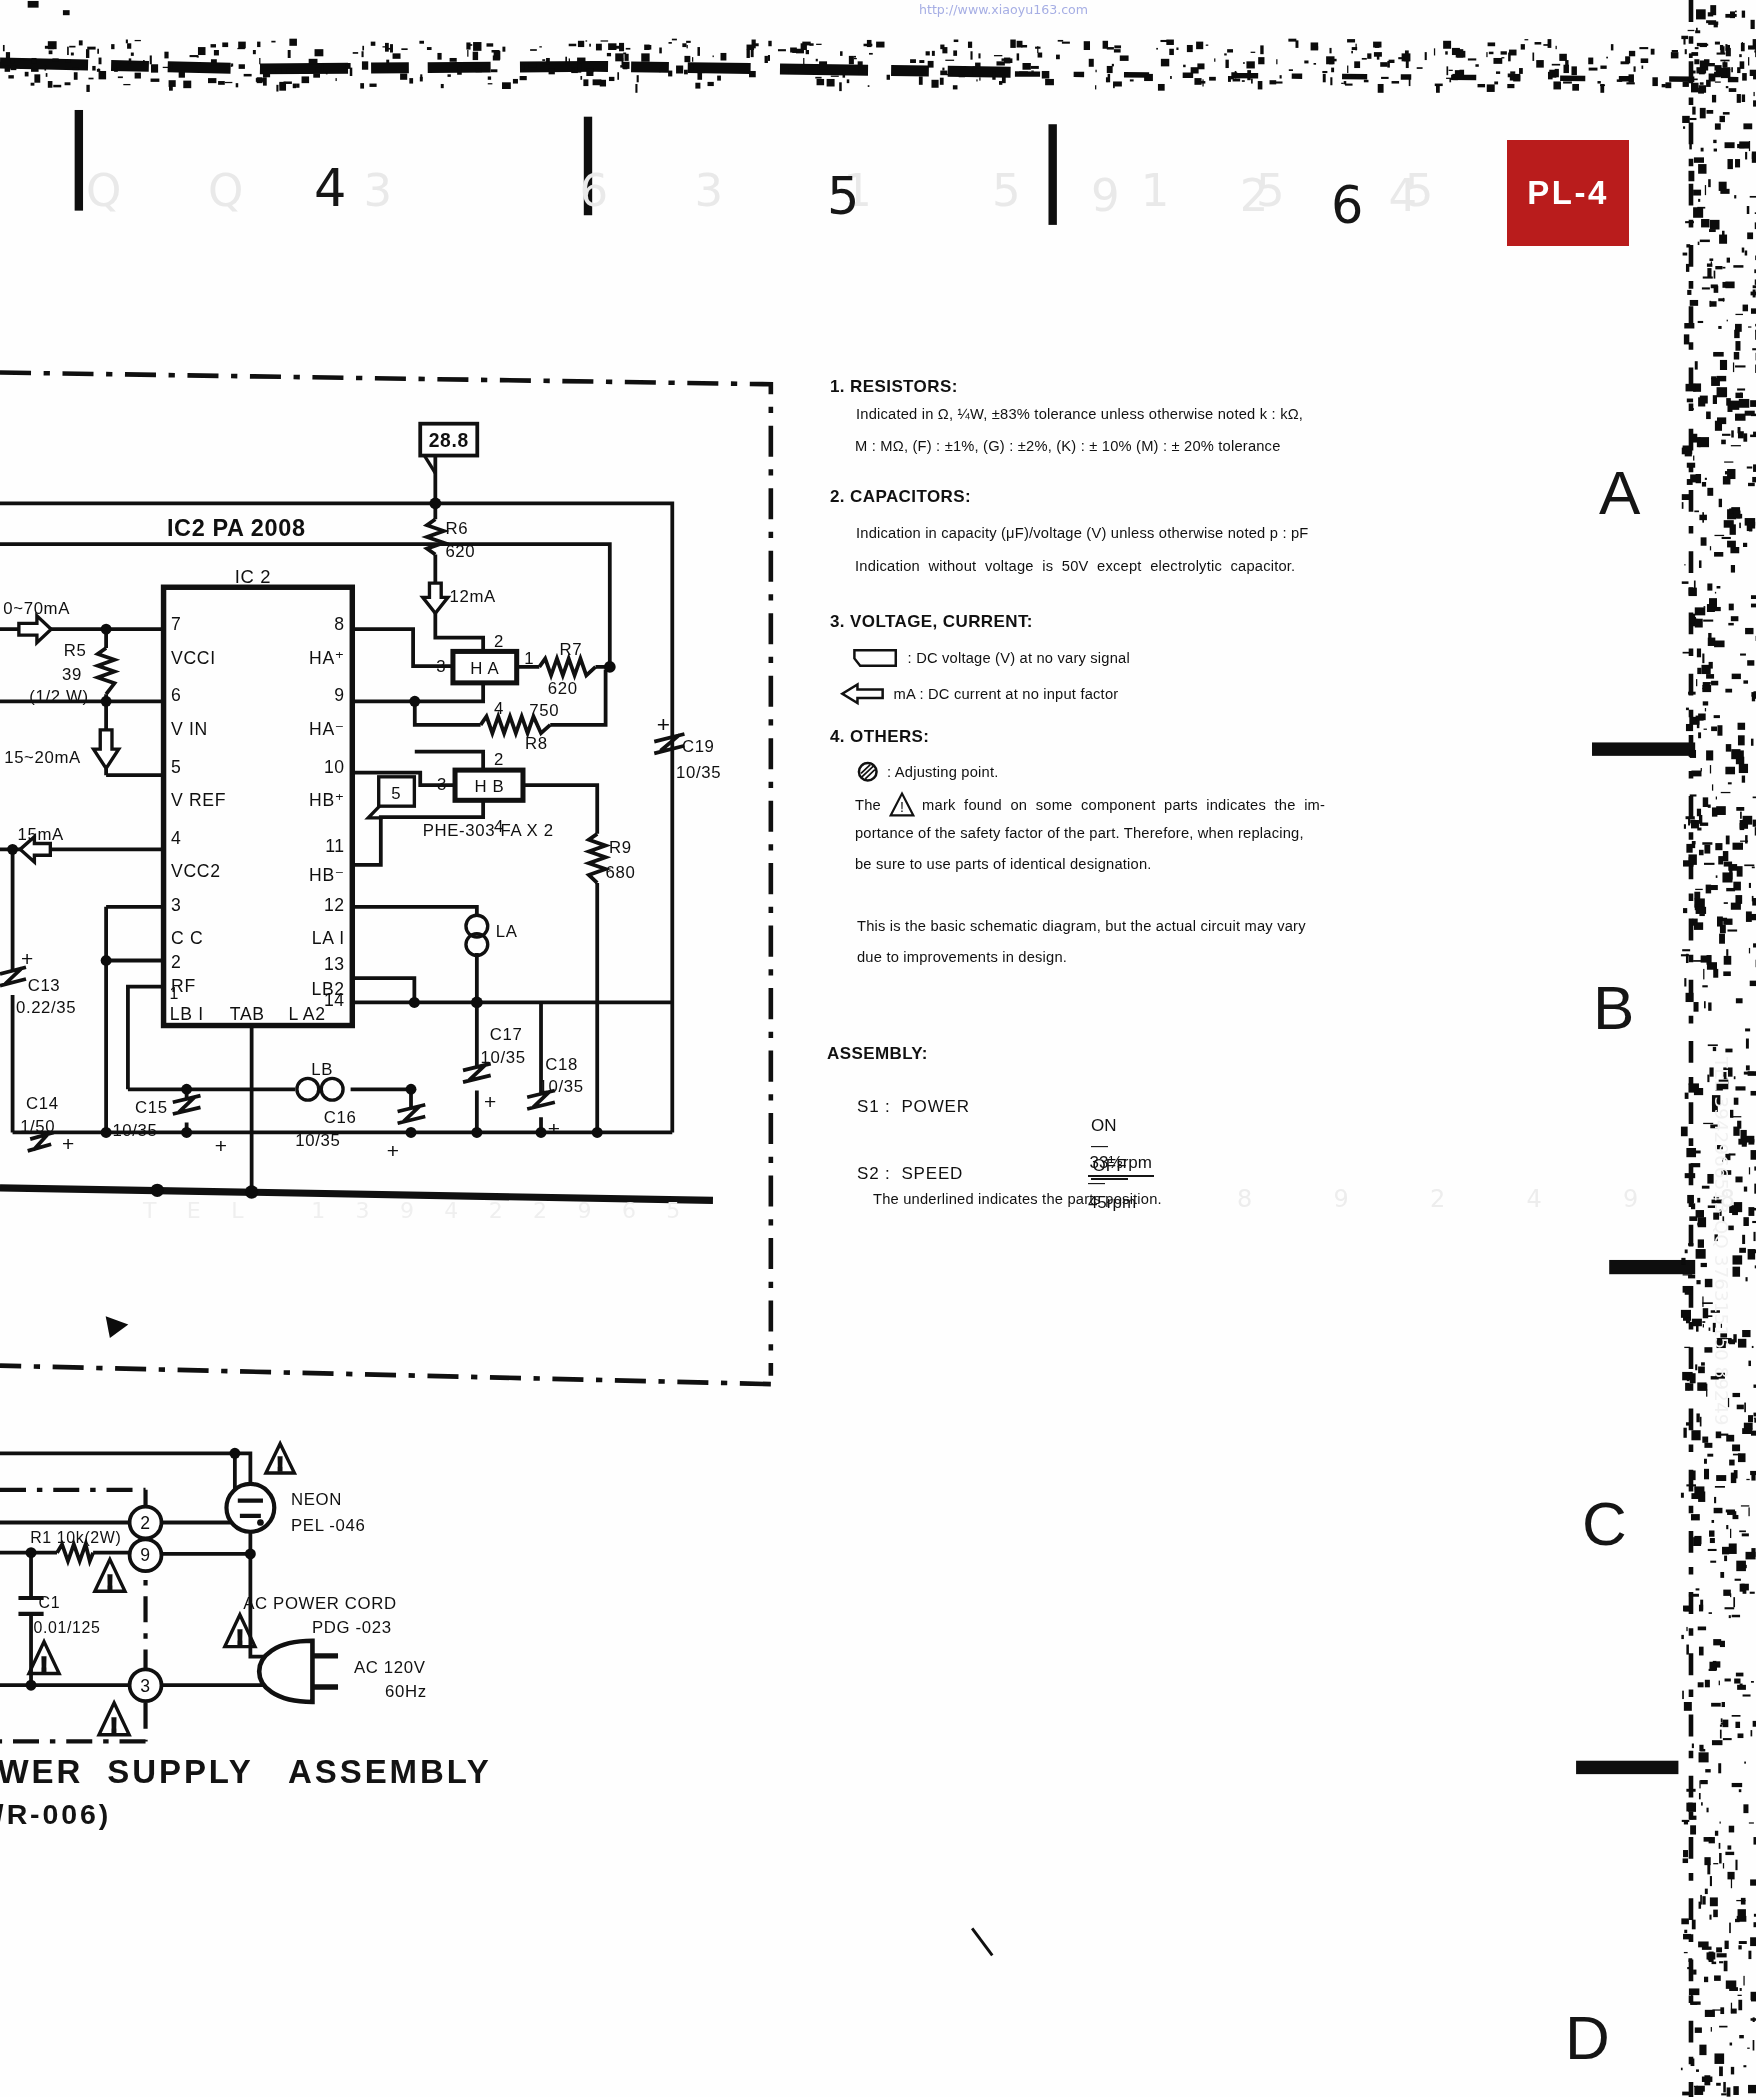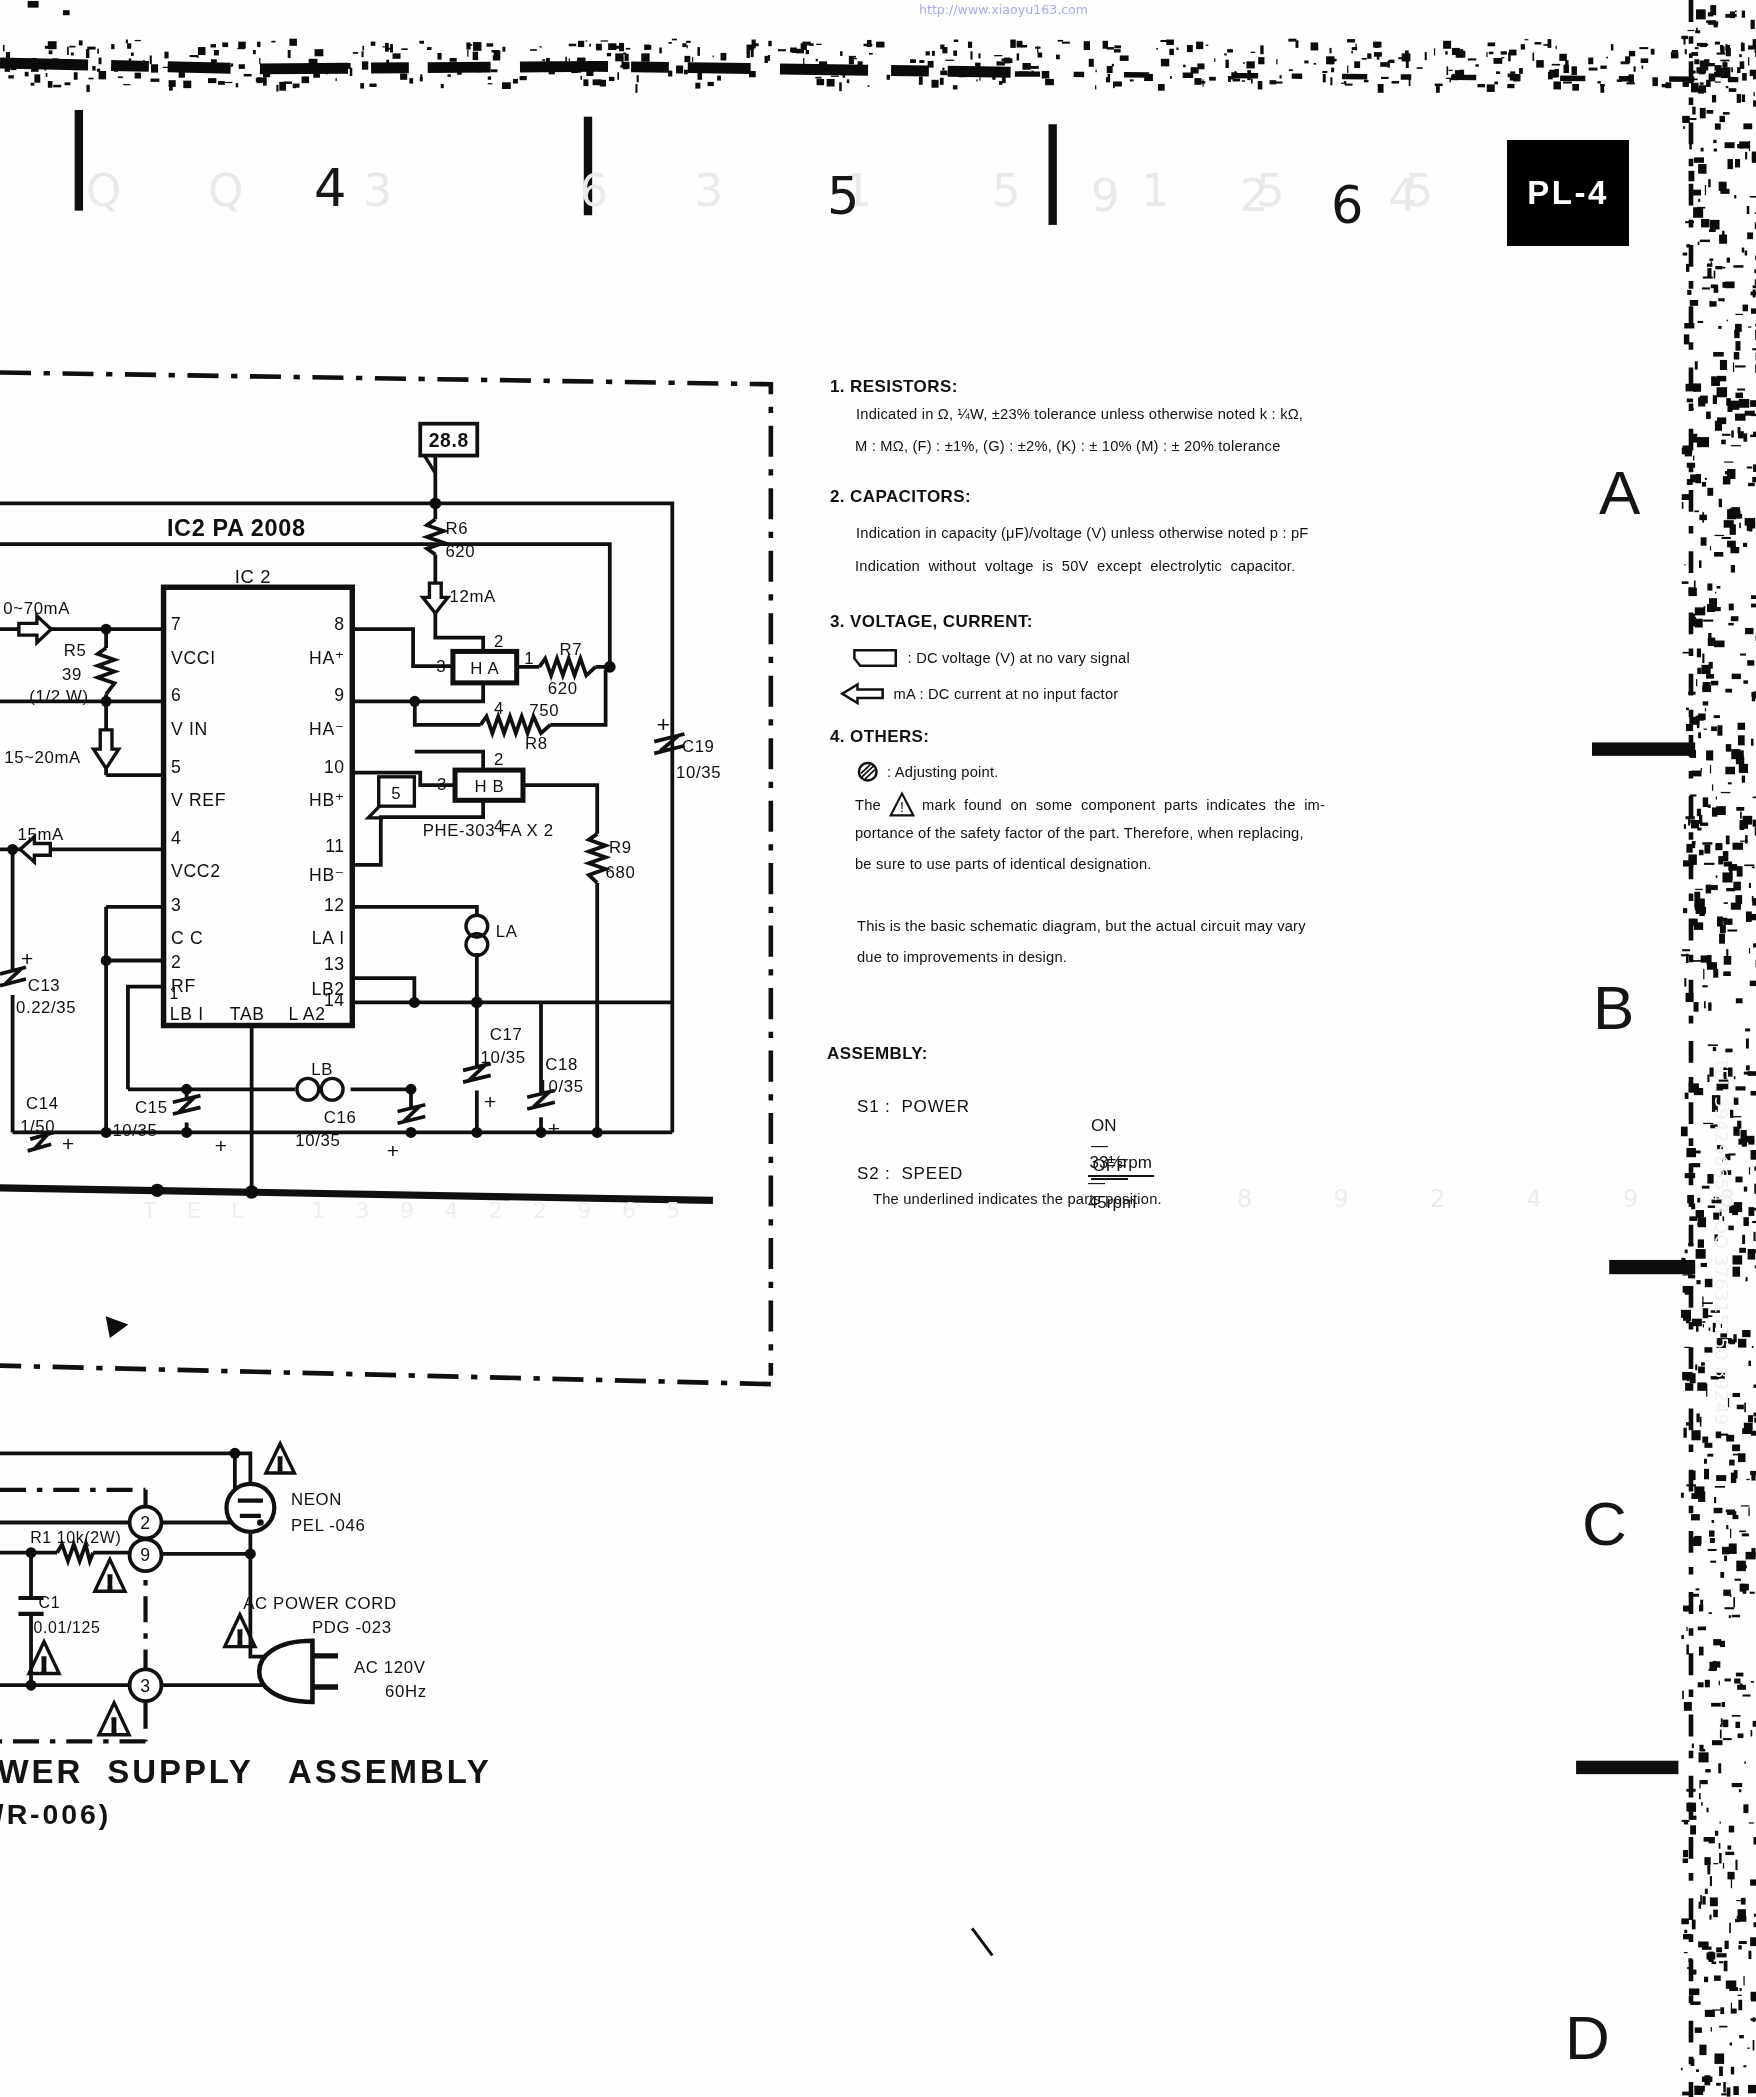--- a/index.html
+++ b/index.html
@@ -10,21 +10,21 @@
   .note-h{font-size:17px;font-weight:700;letter-spacing:0.4px;white-space:pre}
   .note-b{font-size:14.7px;font-weight:400;letter-spacing:0.2px;white-space:pre}
   .iconrow{display:flex;align-items:center;gap:7.6px}
   .ul{border-bottom:2.1px solid #151515;padding:0 1.7px 3.4px 1.7px}
   .sw-lab{font-size:17px;letter-spacing:0.8px;white-space:pre}
   .sw-val{font-size:17px;white-space:pre}
   .bignum{font-size:51px;font-weight:400;color:#161616;font-family:"DejaVu Sans",sans-serif}
   .rowletter{font-size:62px;font-weight:400;color:#151515}
   .ghost{color:#e9e9e9;white-space:pre;font-family:"DejaVu Sans",sans-serif}
   .blue{color:#a6aee4;font-family:"DejaVu Sans",sans-serif}
-  .plbox{background:#000000;color:#fff;display:flex;align-items:center;justify-content:center;
+  .plbox{background:#b91c1c;color:#fff;display:flex;align-items:center;justify-content:center;
          font-size:33px;font-weight:700;letter-spacing:2.5px}
   .bigcap{font-size:33px;font-weight:600;letter-spacing:2.9px;white-space:pre;color:#131313}
 </style>
 </head>
 <body>
 
 <svg class="abs" style="left:0;top:0" width="1756" height="2405" viewBox="0 0 4187 5734">
 
   <g id="torn" fill="#0b0b0b" stroke="none">
     <path d="M0 150 L620 164 L1420 158 L2420 172" fill="none" stroke="#0b0b0b" stroke-width="26" stroke-dasharray="210 55 90 45 150 70"></path>
@@ -2085,21 +2085,21 @@
     <span>PL-4</span>
   </div>
 
 <div class="abs rowletter" style="left:1599px;top:457px">A</div>
 <div class="abs rowletter" style="left:1593px;top:972px">B</div>
 <div class="abs rowletter" style="left:1582px;top:1488px">C</div>
 <div class="abs rowletter" style="left:1565px;top:2002px">D</div>
 
 <div>
   <div class="abs note-h" style="left:830px;top:377px">1. RESISTORS:</div>
-  <div class="abs note-b" style="left:856px;top:406px">Indicated in Ω, ¼W, ±23% tolerance unless otherwise noted k : kΩ,</div>
+  <div class="abs note-b" style="left:856px;top:406px">Indicated in Ω, ¼W, ±83% tolerance unless otherwise noted k : kΩ,</div>
   <div class="abs note-b" style="left:855px;top:438px">M : MΩ, (F) : ±1%, (G) : ±2%, (K) : ± 10% (M) : ± 20% tolerance</div>
 
   <div class="abs note-h" style="left:830px;top:487px">2. CAPACITORS:</div>
   <div class="abs note-b" style="left:856px;top:525px">Indication in capacity (μF)/voltage (V) unless otherwise noted p : pF</div>
   <div class="abs note-b" style="left:855px;top:558px">Indication  without  voltage  is  50V  except  electrolytic  capacitor.</div>
 
   <div class="abs note-h" style="left:830px;top:612px">3. VOLTAGE, CURRENT:</div>
   <div class="abs iconrow" style="left:851px;top:646px">
     <svg width="49" height="24" viewBox="0 0 118 58">
       <path d="M8 10 H108 V48 H22 L8 30 Z" fill="none" stroke="#111" stroke-width="6"></path>

